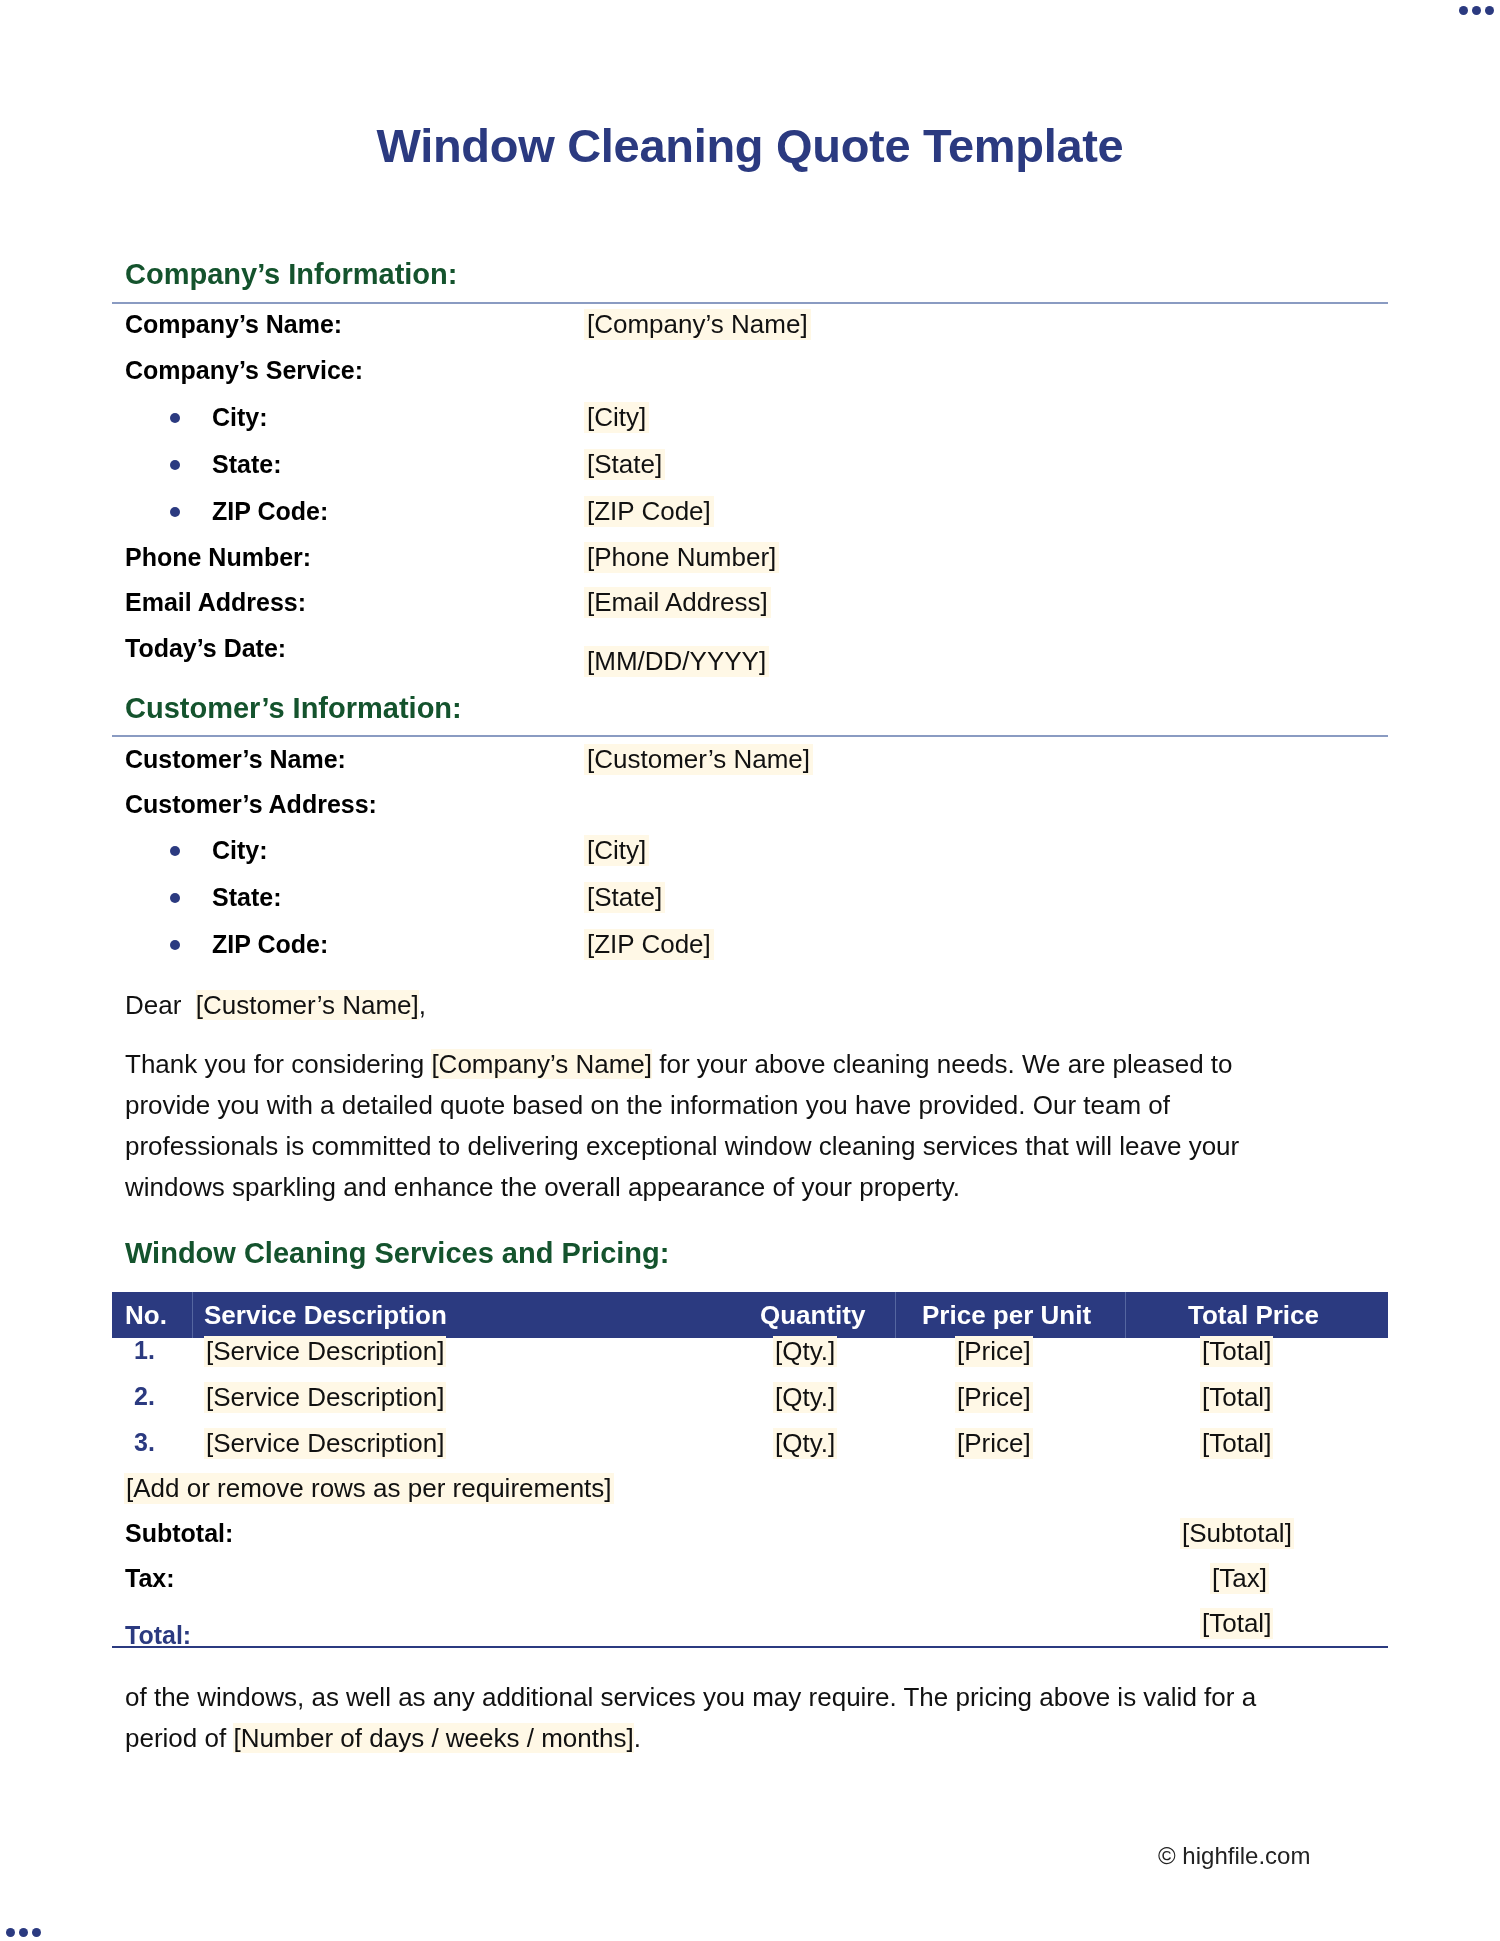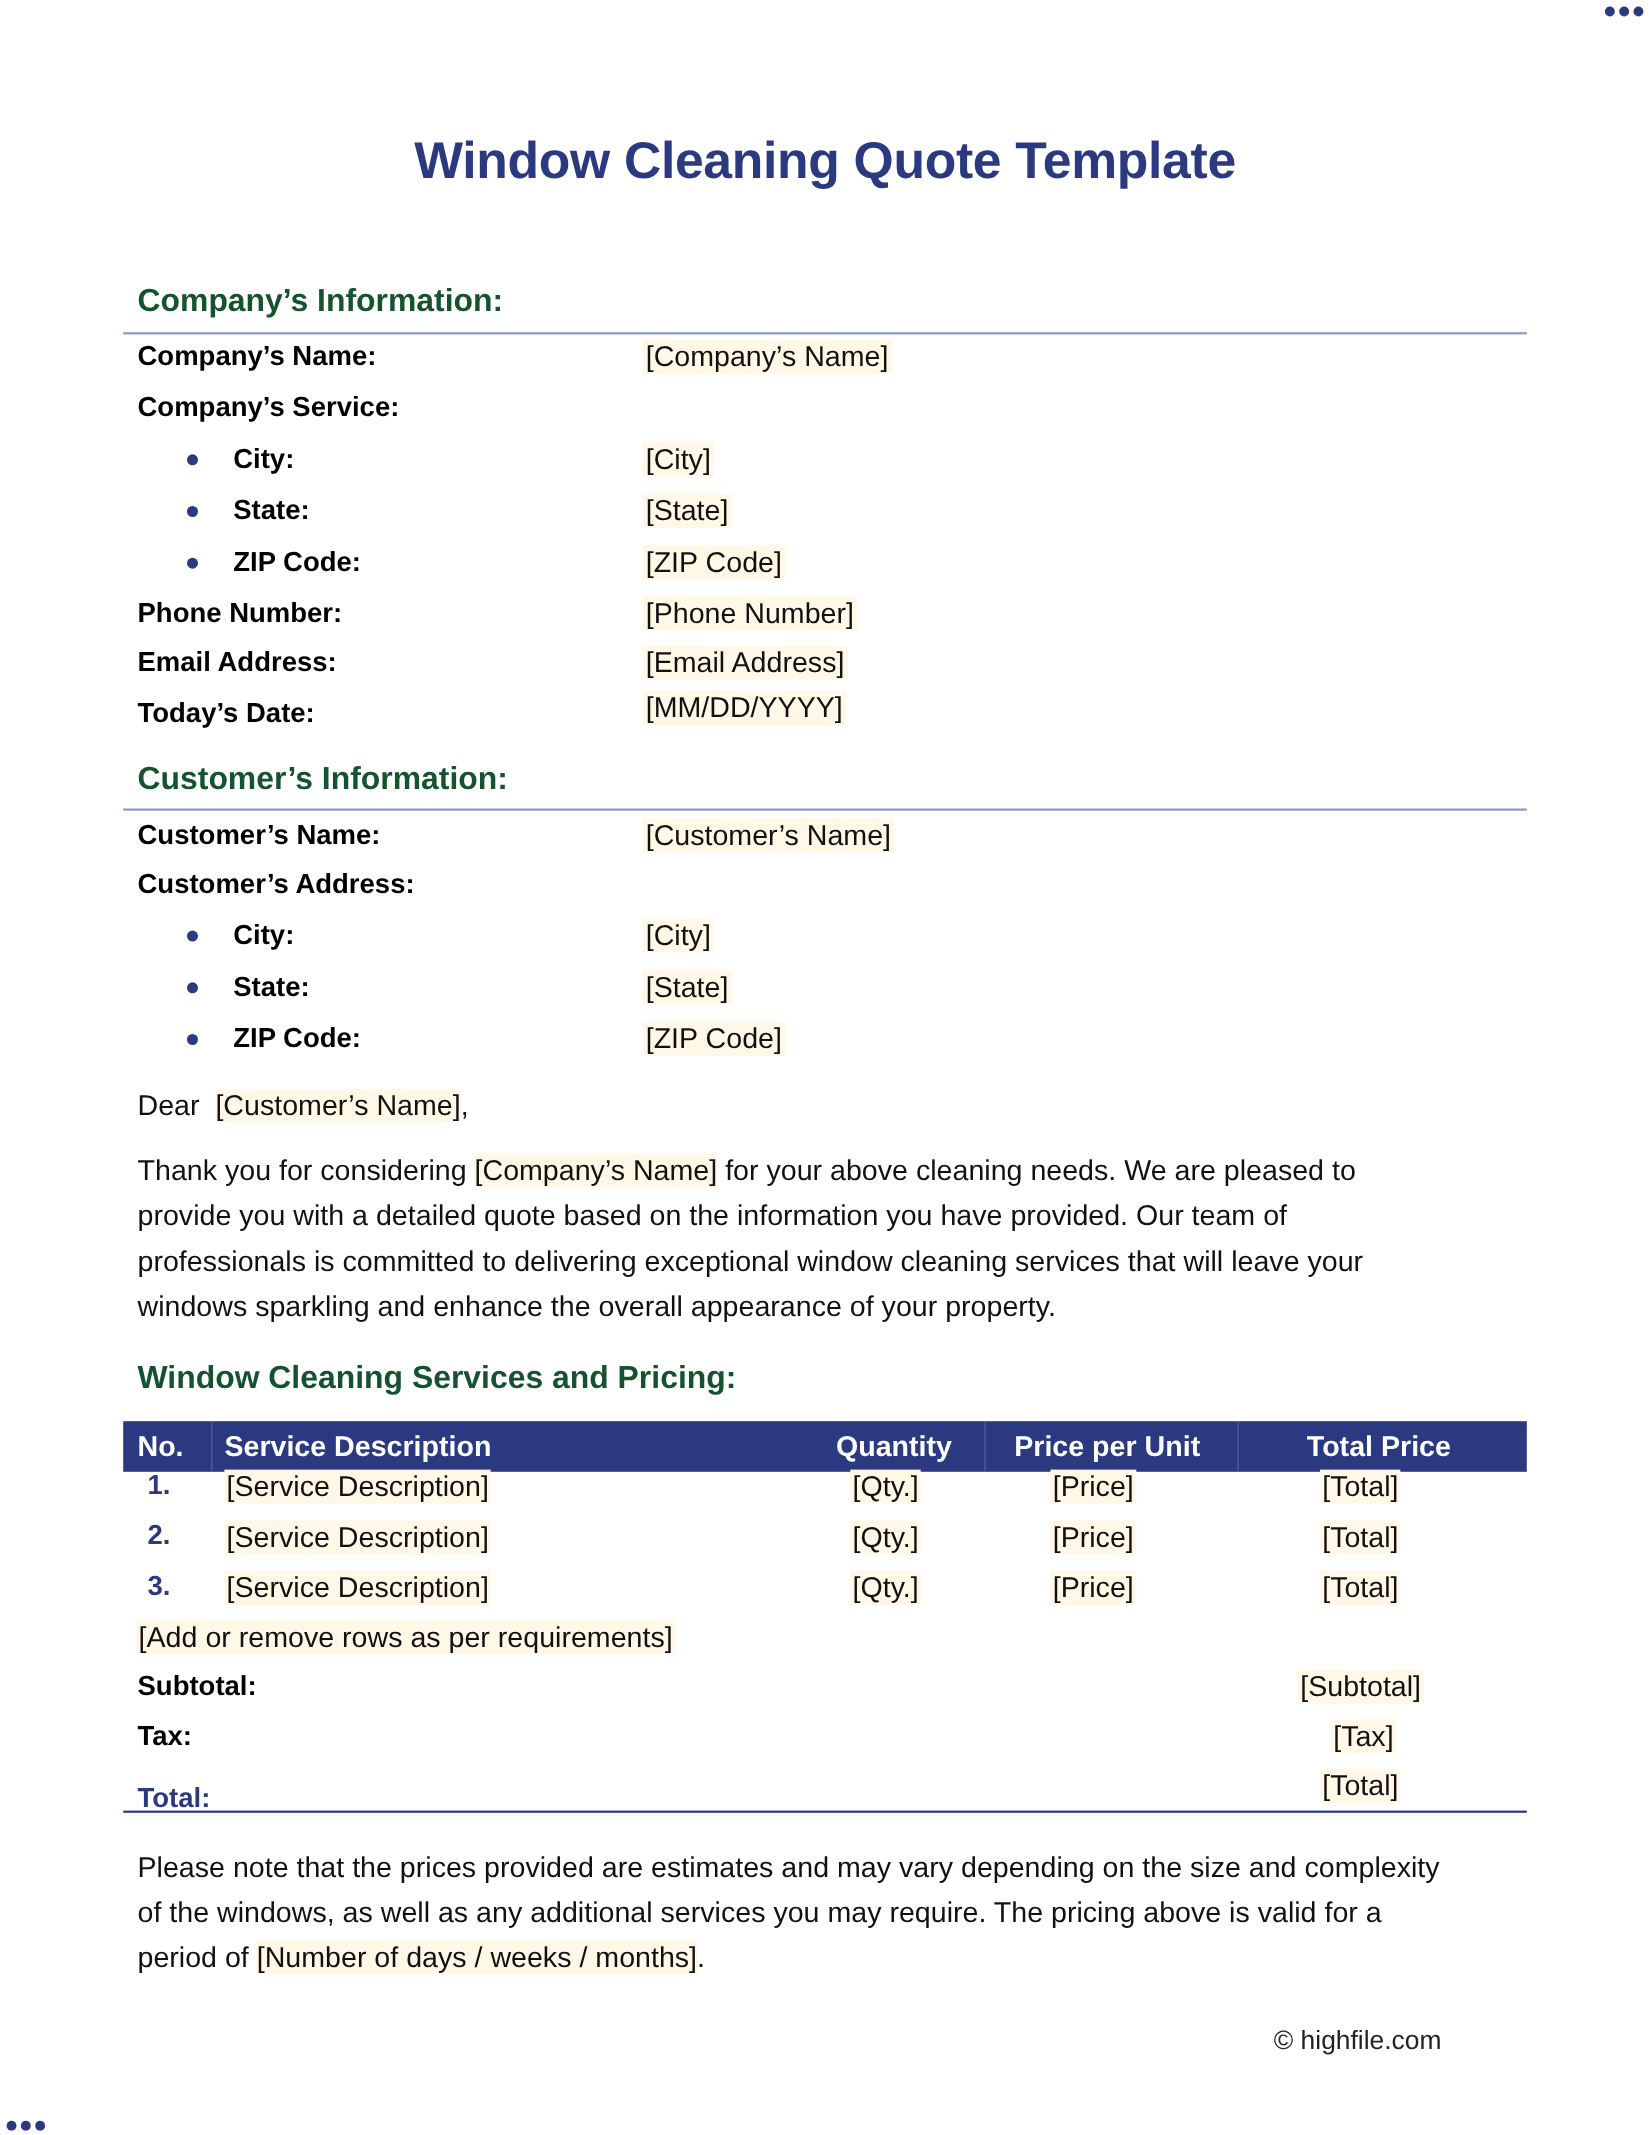--- a/index.html
+++ b/index.html
@@ -59,21 +59,21 @@
 <div class="label" style="left:212px; top:497px;">ZIP Code:</div>
 <div class="val" style="top:496px;">[ZIP Code]</div>
 
 <div class="label" style="left:125px; top:543px;">Phone Number:</div>
 <div class="val" style="top:542px;">[Phone Number]</div>
 
 <div class="label" style="left:125px; top:588px;">Email Address:</div>
 <div class="val" style="top:587px;">[Email Address]</div>
 
 <div class="label" style="left:125px; top:634px;">Today’s Date:</div>
-<div class="val" style="top:628px;">[MM/DD/YYYY]</div>
+<div class="val" style="top:646px;">[MM/DD/YYYY]</div>
 
 <div class="section-h" style="top:692px;">Customer’s Information:</div>
 <div class="rule" style="top:735px;"></div>
 
 <div class="label" style="left:125px; top:745px;">Customer’s Name:</div>
 <div class="val" style="top:744px;">[Customer’s Name]</div>
 
 <div class="label" style="left:125px; top:790px;">Customer’s Address:</div>
 
 <div class="bullet" style="top:846px;"></div>
@@ -138,18 +138,17 @@
 
 <div class="label" style="left:125px; top:1564px;">Tax:</div>
 <div class="cell" style="left:1210px; top:1563px;">[Tax]</div>
 
 <div class="label" style="left:125px; top:1609px; color:#2b3a80;margin-top:12px;">Total:</div>
 <div class="cell" style="left:1200px; top:1608px;">[Total]</div>
 
 <div class="rule" style="top:1646px; border-top-color:#2b3a80;"></div>
 
 <div class="para" style="top:1677px;">
-  <div>Please note that the prices provided are estimates and may vary depending on the size and complexity</div>
   <div>of the windows, as well as any additional services you may require. The pricing above is valid for a</div>
   <div><span>period of </span><span class="hl">[Number of days / weeks / months]</span><span>.</span></div>
 </div>
 
 <div class="footer">© highfile.com</div>
 
 </body></html>

